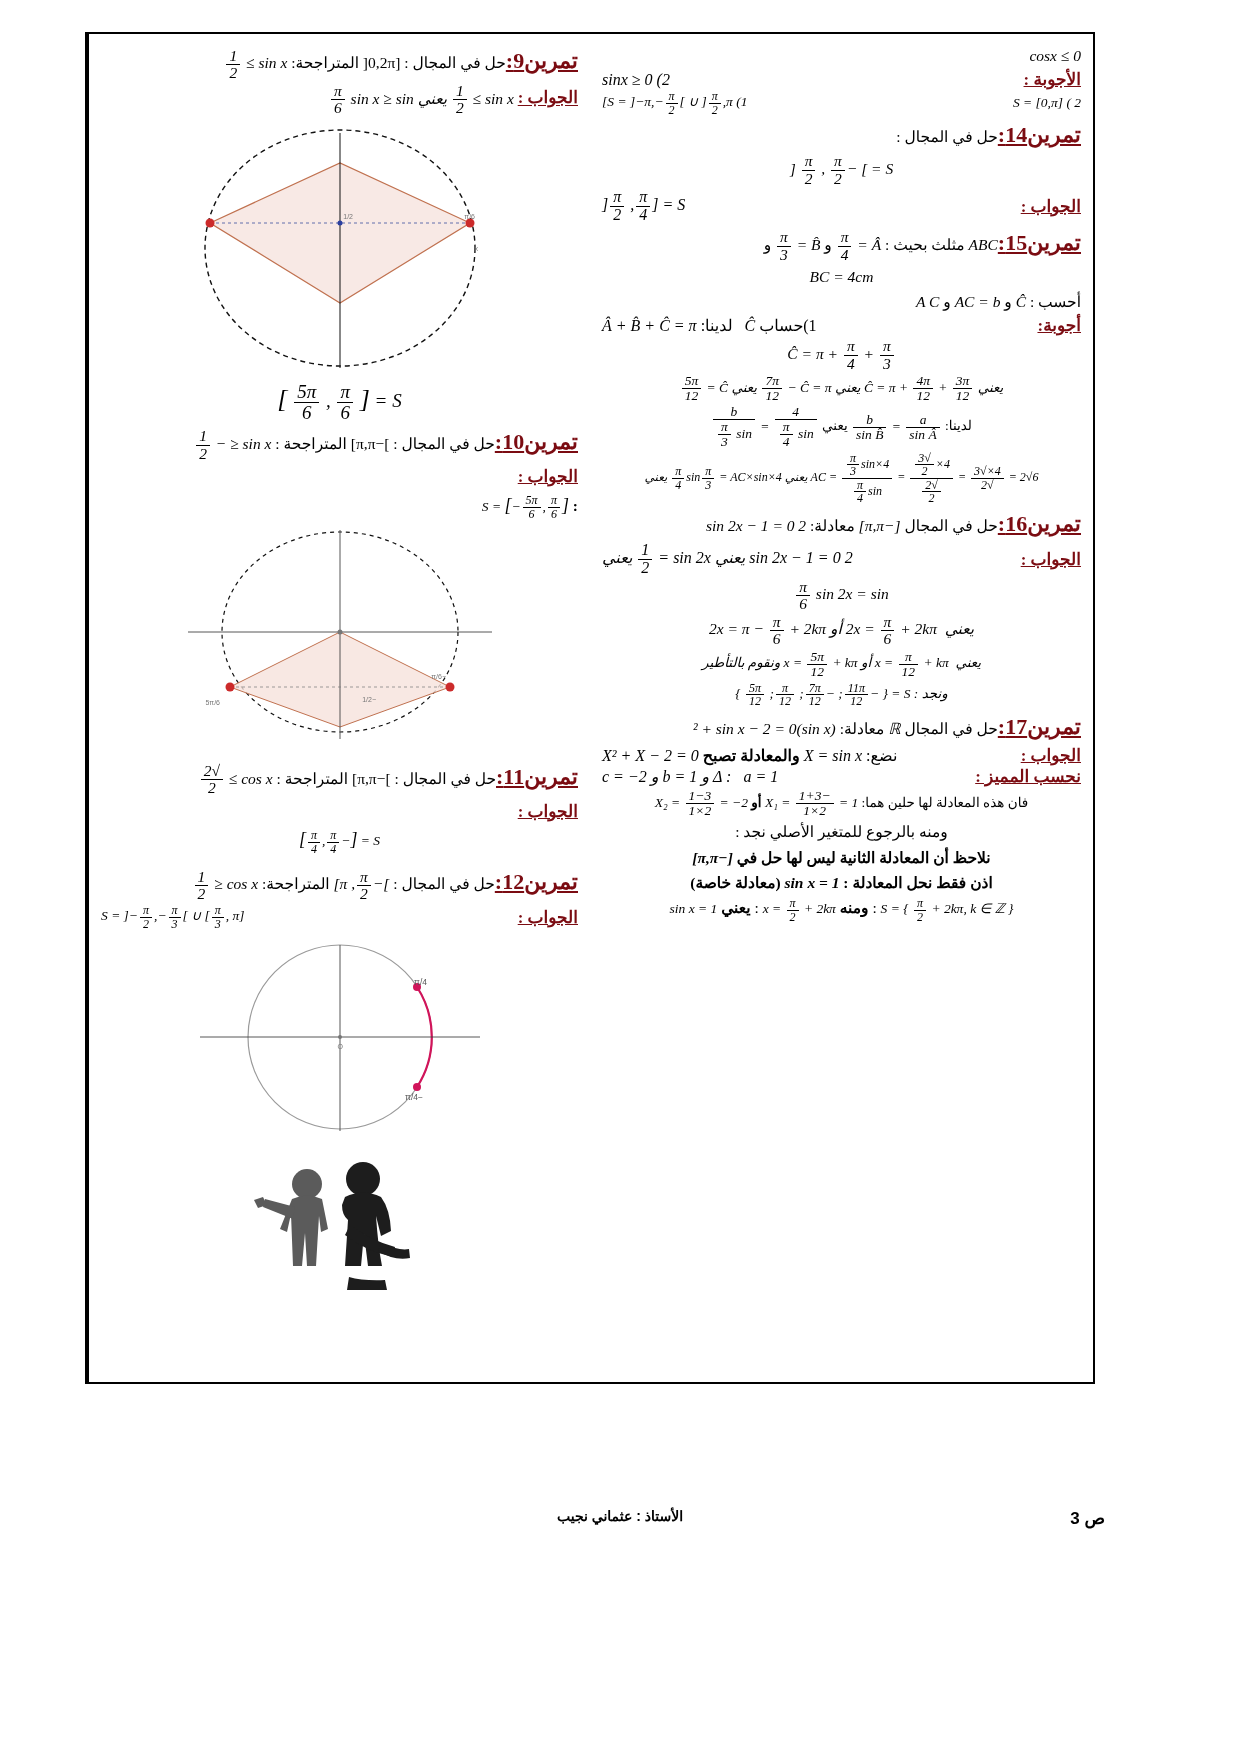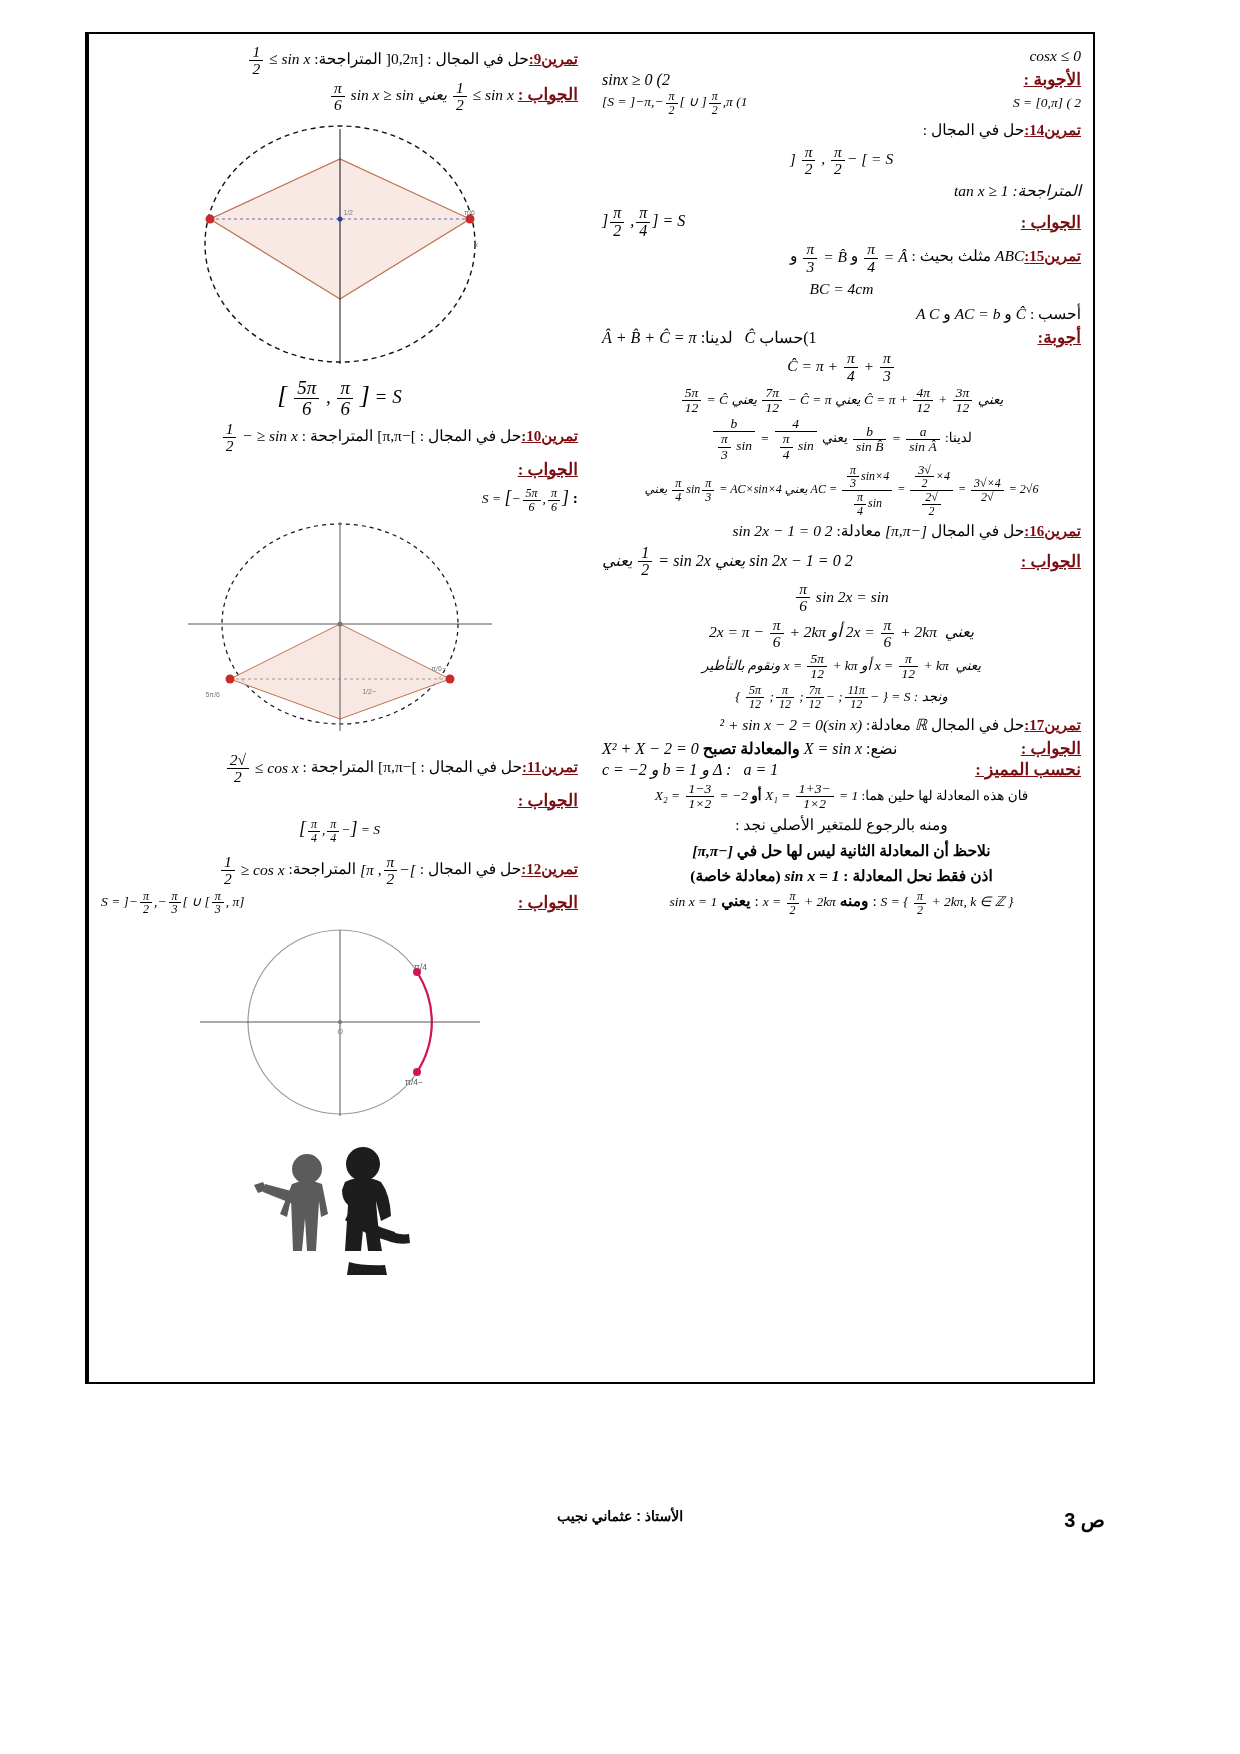--- a/index.html
+++ b/index.html
@@ -22,21 +22,21 @@
     box-sizing:border-box;
     padding:8px 12px 8px 12px;
     overflow:hidden;
   }
   .col.right{ width:50%; border-left:2px solid #000;}
   .col.left{ width:50%;}
   .ex-title{
     font-weight:bold;
     text-decoration:underline;
     color:#7b0c12;
-    font-size:15px;
+    font-size:22px;
   }
   .line{
     font-size:15.5px;
     line-height:1.5;
     text-align:right;
     margin:2px 0;
     direction:rtl;
   }
   .line.center{text-align:center;}
   .line.left{text-align:left; direction:ltr;}
@@ -62,21 +62,21 @@
   .fig{ display:block; margin:6px auto;}
   .footer{
     position:absolute;
     left:0; right:0;
     top:1508px;
     text-align:center;
     font-family:"Liberation Sans", sans-serif;
     font-size:14px;
     font-weight:bold;
   }
-  .footer .pg{position:absolute; right:135px; top:0; font-size:20px;}
+  .footer .pg{position:absolute; right:135px; top:0; font-size:17px;}
   .footer .teacher{display:inline-block;}
   .silhouette{display:block;margin:10px auto 0 auto;}
   .rowflex{display:flex;justify-content:space-between;align-items:center;direction:rtl;}
   .nowrap{white-space:nowrap;}
 </style>
 </head>
 <body>
 
 <div class="page">
 
@@ -196,21 +196,20 @@
       <span class="mth small">2 ) S = [0,π]</span>
       <span class="mth small">1) S = ]−π,−<span class="frac tiny"><span class="num">π</span><span class="den">2</span></span>[ ∪ ]<span class="frac tiny"><span class="num">π</span><span class="den">2</span></span>,π]</span>
     </div>
 
     <div class="line">
       <span class="ex-title">تمرين14:</span><span>حل في المجال :</span>
     </div>
     <div class="line center">
       <span class="mth">S = ] −<span class="frac"><span class="num">π</span><span class="den">2</span></span> , <span class="frac"><span class="num">π</span><span class="den">2</span></span> [</span>
     </div>
-    <div class="line"><span class="mth">المتراجحة: tan&nbsp;<i>x</i> ≥ 1</span></div>
     <div class="rowflex">
       <span class="ans">الجواب :</span>
       <span class="mth">S = [<span class="frac"><span class="num">π</span><span class="den">4</span></span>, <span class="frac"><span class="num">π</span><span class="den">2</span></span>[</span>
     </div>
 
     <div class="line">
       <span class="ex-title">تمرين15:</span><span><span class="mth">ABC</span> مثلث بحيث : <span class="mth">Â = <span class="frac"><span class="num">π</span><span class="den">4</span></span></span> و <span class="mth">B̂ = <span class="frac"><span class="num">π</span><span class="den">3</span></span></span> و</span>
     </div>
     <div class="line center"><span class="mth">BC = 4cm</span></div>
     <div class="line">أحسب : <span class="mth">Ĉ</span> و <span class="mth">AC = b</span> و <span class="mth">A C</span></div>

